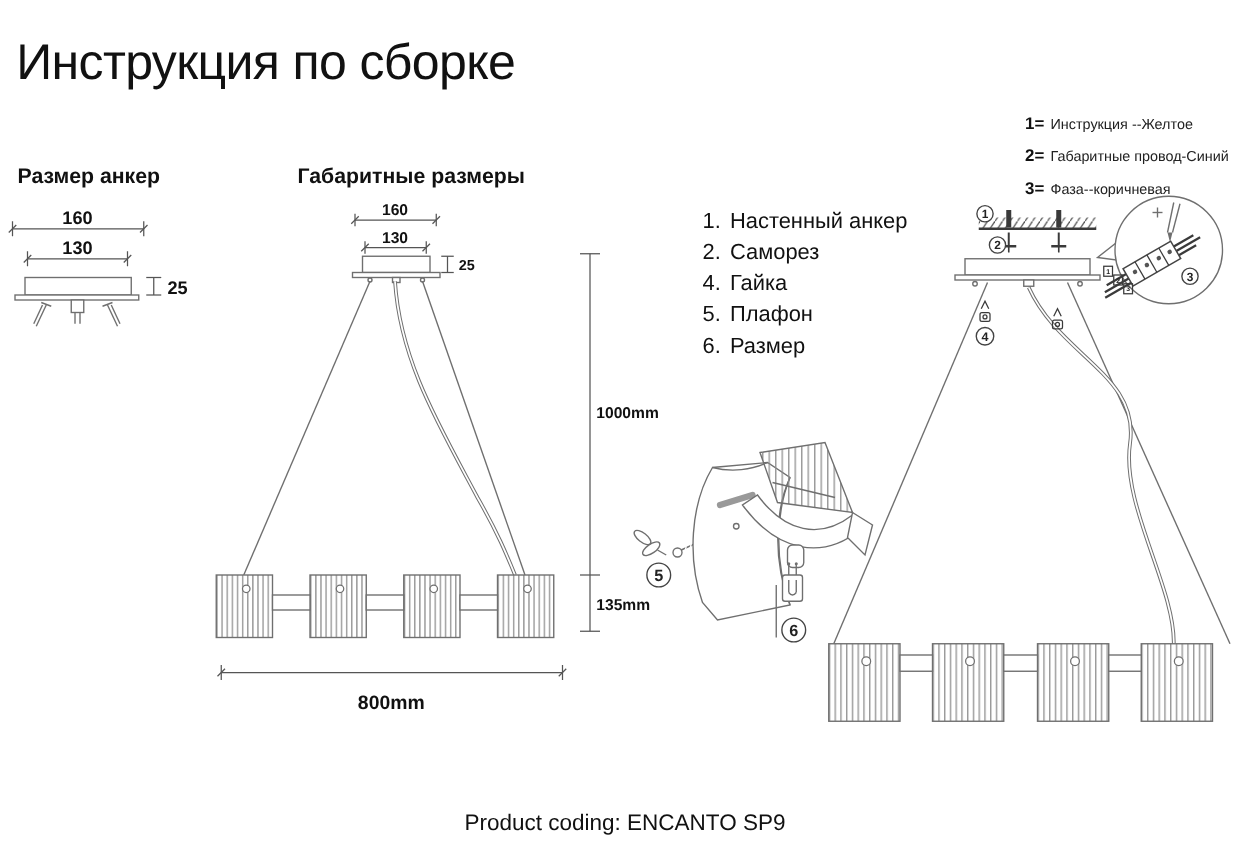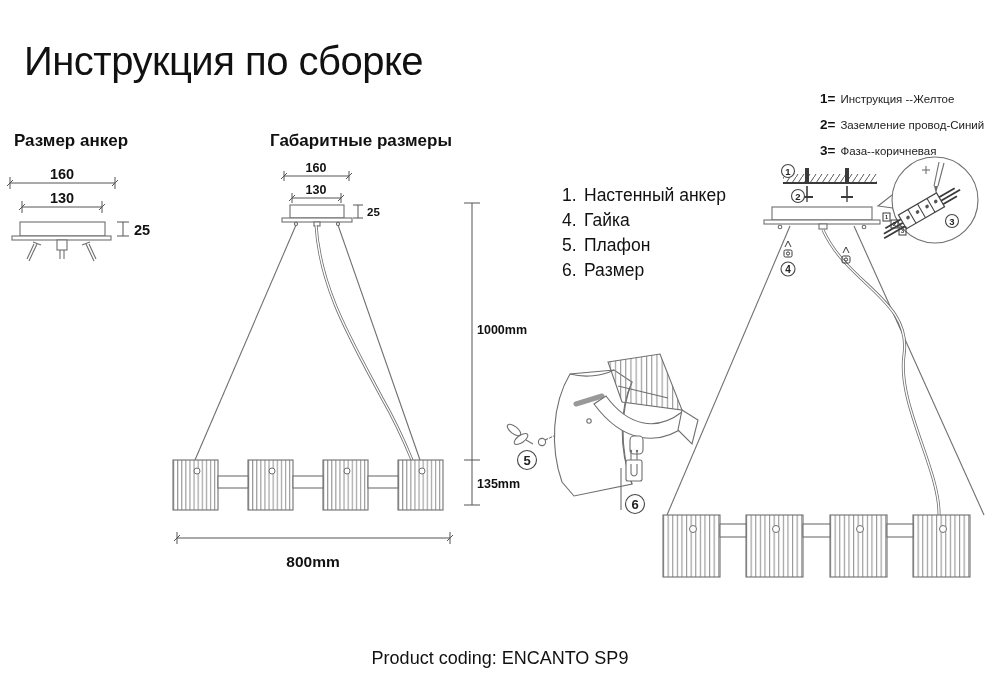--- a/index.html
+++ b/index.html
@@ -4,22 +4,22 @@
 <style>
   html,body{margin:0;padding:0;background:#fff;}
   #sheet{
     position:relative;width:1000px;height:690px;background:#ffffff;
     font-family:"Liberation Sans",sans-serif;color:#111;overflow:hidden;
   }
   .abs{position:absolute;}
   #title{left:13px;top:30px;font-size:40px;font-weight:500;letter-spacing:-.5px;line-height:1;}
   .sec-head{font-size:17px;font-weight:700;}
   #head-base{left:14px;top:131px;}
-  #head-overall{left:238px;top:131px;margin-left:32px;}
-  #parts-list{left:562px;top:183px;font-size:17.5px;line-height:25px;list-style:none;margin:0;padding:0;}
+  #head-overall{left:238px;top:131px;}
+  #parts-list{left:562px;top:164px;font-size:17.5px;line-height:25px;list-style:none;margin:0;padding:0;}
   #parts-list .pnum{display:inline-block;min-width:22px;}
   #legend{left:820px;top:91px;}
   .legend-row{display:flex;align-items:baseline;margin-bottom:11px;white-space:nowrap;}
   .legend-num{font-size:13.5px;font-weight:600;margin-right:5px;}
   .legend-label{font-size:11.5px;color:#222;}
   #footer{left:0;top:648px;width:1000px;text-align:center;font-size:18px;}
   svg{position:absolute;overflow:visible;}
   
   .ln{stroke:#6f6f6f;stroke-width:1.1;fill:none;}
   .lnw{stroke:#6f6f6f;stroke-width:1.1;fill:#fff;}
@@ -28,21 +28,21 @@
   .dimtxt{fill:#111;font-weight:700;font-family:"Liberation Sans",sans-serif;}
   .callout-circ{fill:#fff;stroke:#444;stroke-width:1.1;}
   .callout-txt{fill:#222;font-weight:700;text-anchor:middle;font-family:"Liberation Sans",sans-serif;}
   .tag-txt{fill:#222;font-weight:700;text-anchor:middle;font-family:"Liberation Sans",sans-serif;font-size:5.5px;}
 </style>
 </head>
 <body>
 
 <div id="sheet">
 
-  <h1 id="title" class="abs" style="margin:11px;text-align:center;">Инструкция по сборке</h1>
+  <h1 id="title" class="abs" style="margin:0;text-align:center;">Инструкция по сборке</h1>
 
   <div id="head-base" class="abs sec-head">Размер анкер</div>
   <div id="head-overall" class="abs sec-head">Габаритные размеры</div>
 
   <svg class="abs" style="left:0;top:158px" width="230" height="118" viewBox="0 0 230 118">
 
     <g>
       <line class="dim" x1="10" y1="19" x2="10" y2="31"></line>
         <line class="dim" x1="115" y1="19" x2="115" y2="31"></line>
       <line class="dim" x1="10" y1="25" x2="115" y2="25"></line>
@@ -162,33 +162,34 @@
         <line class="dim" x1="300" y1="374" x2="300" y2="386"></line>
       <line class="dim" x1="27" y1="380" x2="300" y2="380"></line>
       <line class="dim" x1="24" y1="383" x2="30" y2="377"></line>
         <line class="dim" x1="297" y1="383" x2="303" y2="377"></line>
       <text class="dimtxt" x="163" y="409" font-size="15.5" text-anchor="middle">800mm</text>
     </g>
   </svg>
 
   <ul id="parts-list" class="abs">
     <li><span class="pnum">1.</span><span>Настенный анкер</span></li>
+    <li><span class="pnum">2.</span><span>Саморез</span></li>
     <li><span class="pnum">4.</span><span>Гайка</span></li>
     <li><span class="pnum">5.</span><span>Плафон</span></li>
     <li><span class="pnum">6.</span><span>Размер</span></li>
   </ul>
 
   <div id="legend" class="abs">
     <div class="legend-row">
         <span class="legend-num">1=</span>
         <span class="legend-label">Инструкция --Желтое</span>
       </div>
     <div class="legend-row">
         <span class="legend-num">2=</span>
-        <span class="legend-label">Заземление провод-Синий</span>
+        <span class="legend-label">Габаритные провод-Синий</span>
       </div>
     <div class="legend-row">
         <span class="legend-num">3=</span>
         <span class="legend-label">Фаза--коричневая</span>
       </div>
   </div>
 
   <svg class="abs" style="left:490px;top:352px" width="215" height="178" viewBox="0 0 215 178">
     <defs>
       <pattern id="ribsE" patternUnits="userSpaceOnUse" width="5.2" height="8">

